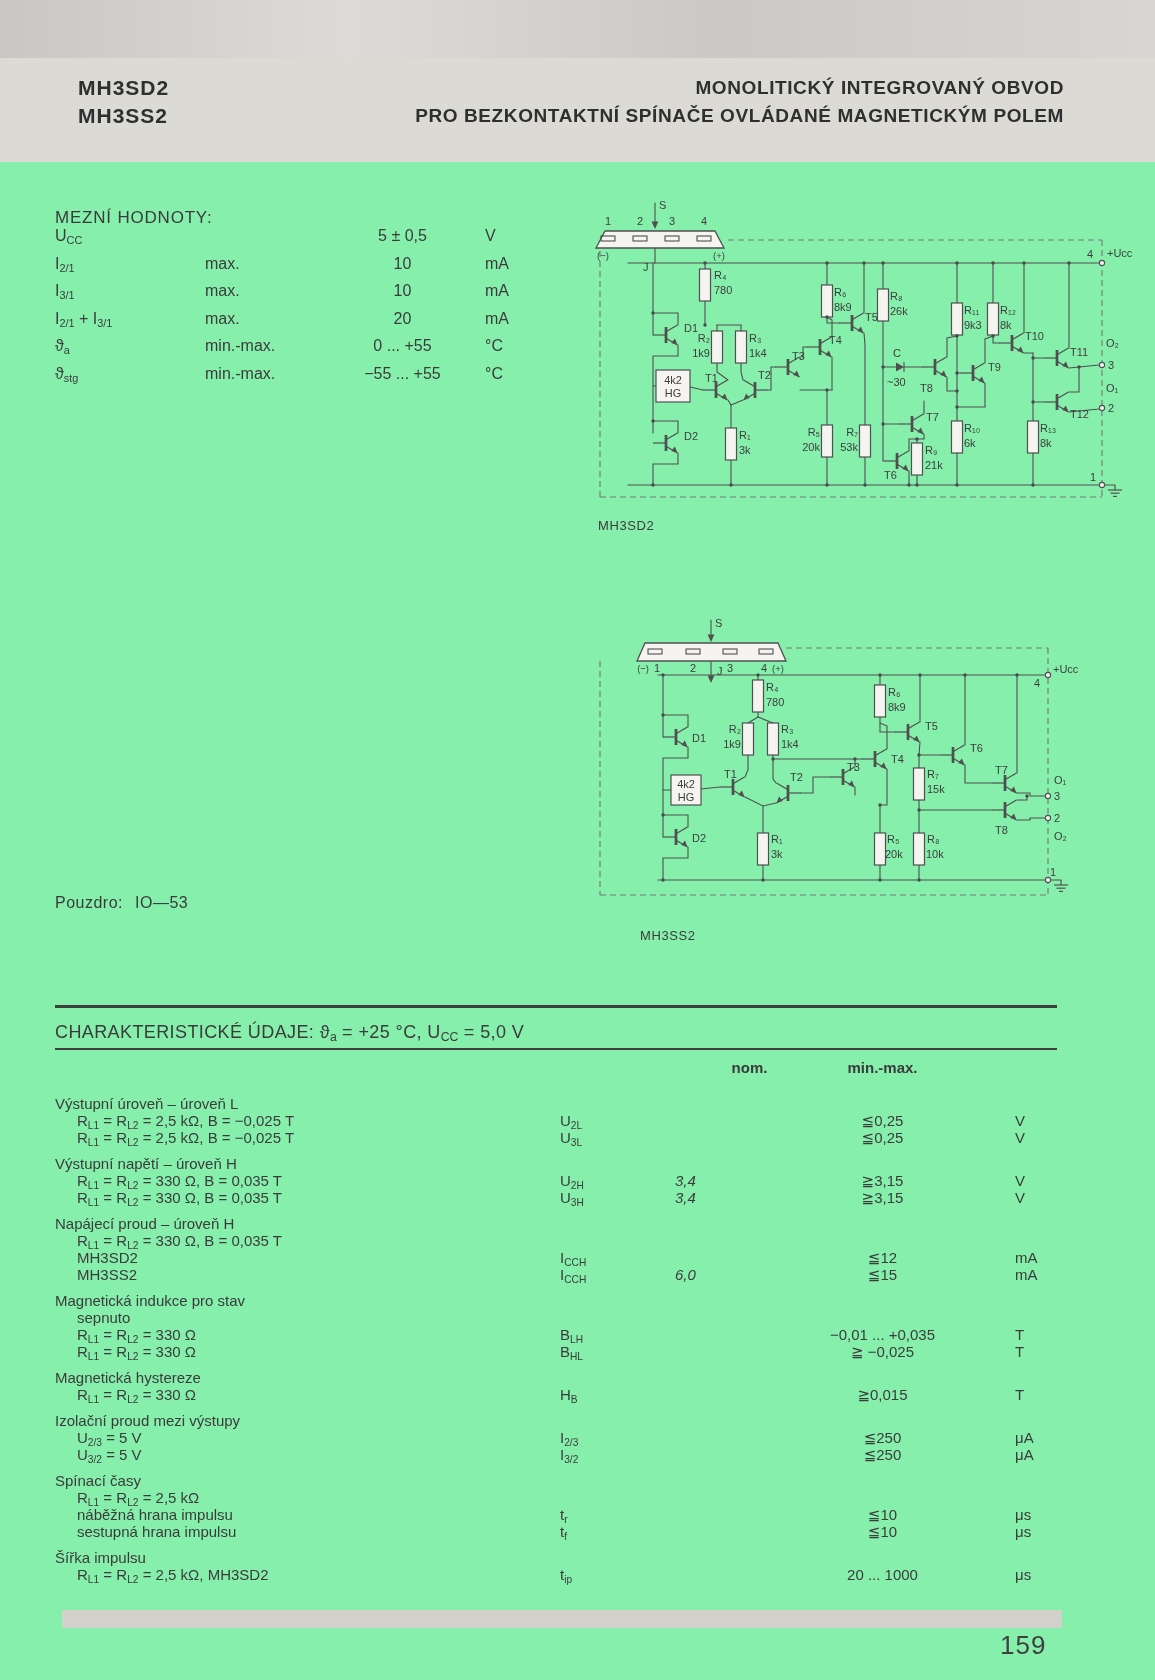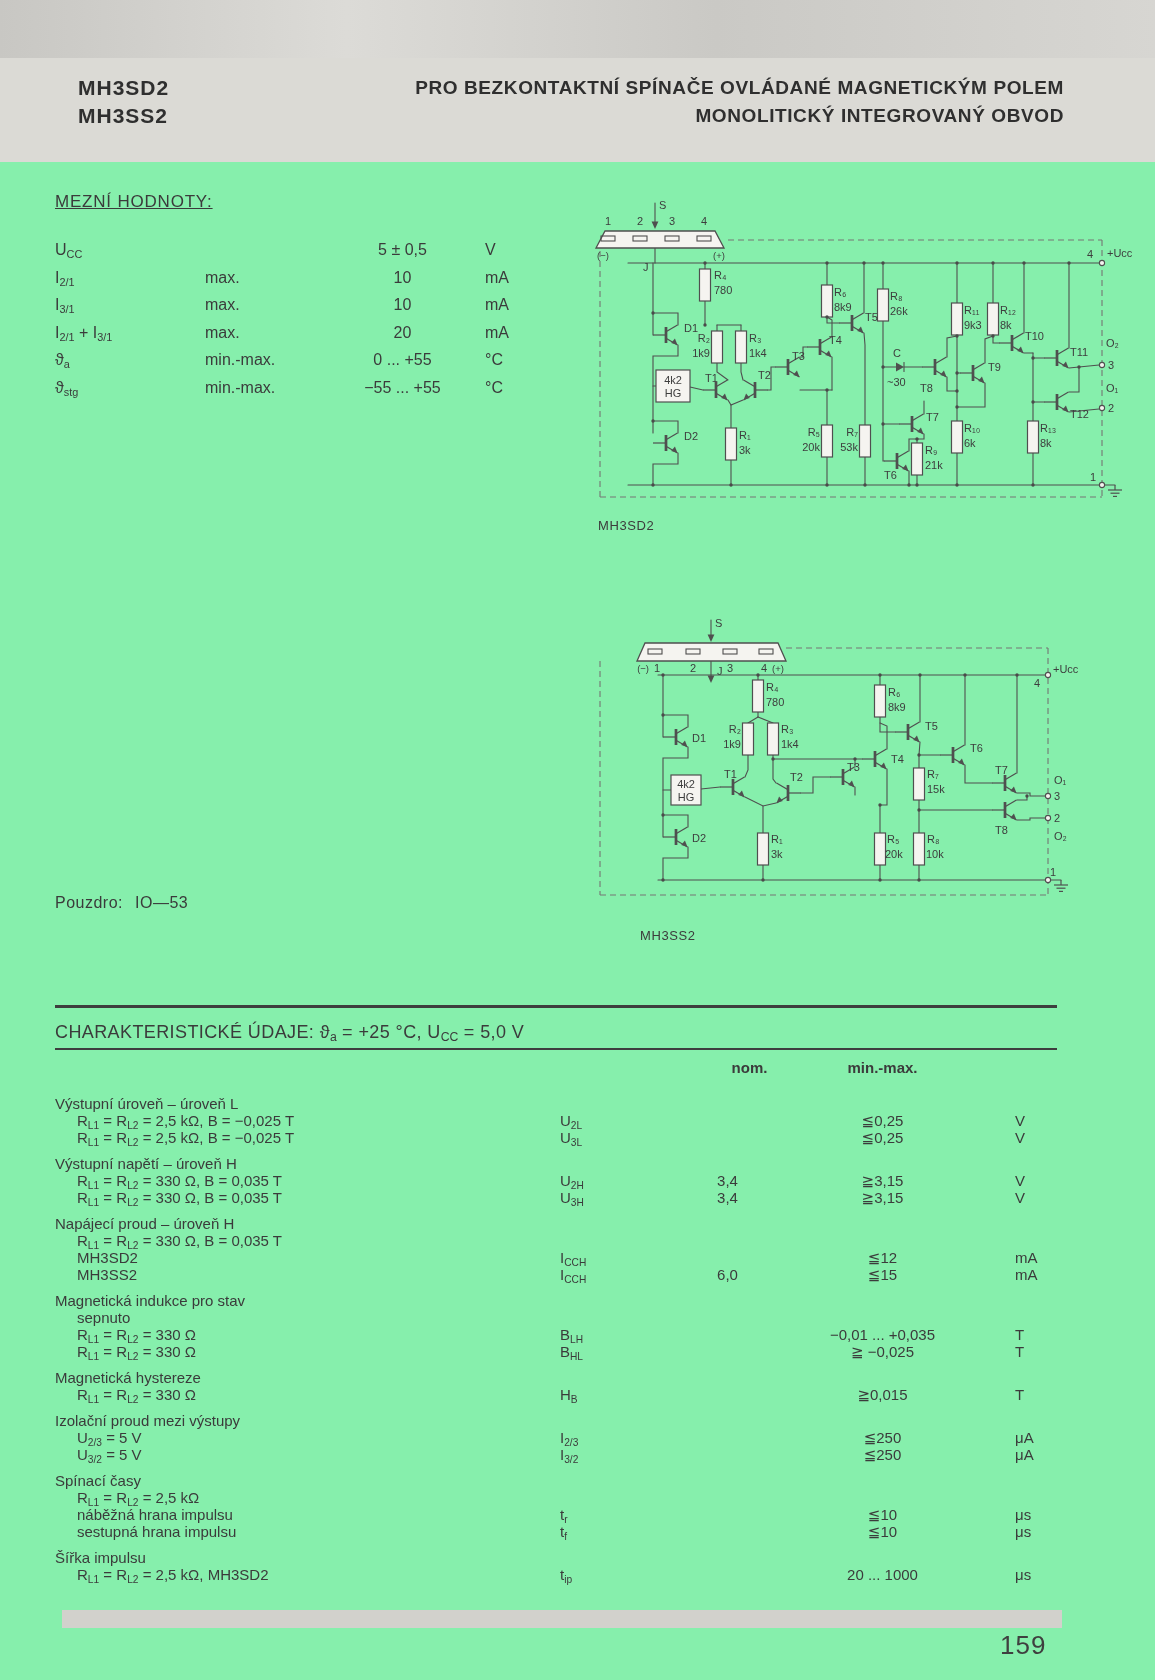--- a/index.html
+++ b/index.html
@@ -5,38 +5,38 @@
   html,body{margin:0;padding:0;background:#888;}
   .page{position:relative;width:1155px;height:1680px;margin:0 auto;background:#86efac;
         font-family:"Liberation Sans",sans-serif;color:#3b3b3b;overflow:hidden;padding-left:36px;}
   .band-top{position:absolute;left:0;top:0;width:1155px;height:58px;
         background:linear-gradient(90deg,#c8c7c3,#dcdbd7 30%,#cac9c5 62%,#d7d6d2);}
   .band-hdr{position:absolute;left:0;top:58px;width:1155px;height:104px;background:#dbdad5;}
   .parts{position:absolute;left:78px;top:74px;font-size:21px;font-weight:bold;
         letter-spacing:1px;line-height:28px;color:#2f2f2f;}
   .titles{position:absolute;right:127px;top:74px;text-align:right;font-size:19px;font-weight:bold;
         letter-spacing:.6px;line-height:28px;color:#2f2f2f;}
-  .limits-h{position:absolute;left:55px;top:192px;font-size:17px;letter-spacing:.8px;text-decoration:underline;}
-  .limits{position:absolute;left:55px;top:236px;width:520px;font-size:16px;}
+  .limits-h{position:absolute;left:55px;top:208px;font-size:17px;letter-spacing:.8px;}
+  .limits{position:absolute;left:55px;top:222px;width:520px;font-size:16px;}
   .lrow{display:grid;grid-template-columns:150px 115px 165px 60px;line-height:27.5px;}
   .lrow .val{text-align:center;}
   sub{font-size:.68em;vertical-align:-.25em;line-height:0;letter-spacing:0;}
   .pouzdro{position:absolute;left:55px;top:894px;font-size:16px;letter-spacing:.5px;}
   .pouzdro .pv{margin-left:12px;}
   .cap{position:absolute;font-size:13px;letter-spacing:.6px;color:#3c3c3c;}
   .cap1{left:598px;top:518px;} .cap2{left:640px;top:928px;}
   .rule{position:absolute;left:55px;width:1002px;background:#3e3e3e;}
   .rule1{top:1005px;height:3px;} .rule2{top:1048px;height:2px;}
   .ctitle{position:absolute;left:55px;top:1022px;font-size:18px;letter-spacing:.4px;}
   .colh{position:absolute;top:1059px;font-weight:bold;font-size:15px;text-align:center;}
   .colh.nom{left:697px;width:105px;} .colh.mm{left:780px;width:205px;}
   .ctable{position:absolute;left:55px;top:1086px;width:1010px;font-size:15px;}
   .thead{margin-top:9px;line-height:17px;}
   .trow{display:grid;grid-template-columns:505px 115px 105px 205px 80px;line-height:17px;}
-  .c-cond{padding-left:22px;} .c-nom{text-align:center;} .c-mm{text-align:center;}
+  .c-cond{padding-left:22px;} .c-nom{font-style:italic;} .c-mm{text-align:center;}
   .c-unit{padding-left:30px;}
   .botbar{position:absolute;left:62px;top:1610px;width:1000px;height:18px;background:#d2d1cc;}
   .pagenum{position:absolute;left:1000px;top:1630px;font-size:26px;letter-spacing:1px;color:#3f3f3f;}
   
   .schem{position:absolute;}
   .s1{left:593px;top:195px;} .s2{left:593px;top:565px;}
   .schem .w{stroke:#4f4f4f;stroke-width:1.1;fill:none;stroke-linecap:round;}
   .schem .dash{stroke:#767674;stroke-width:1.1;fill:none;stroke-dasharray:6 4;}
   .schem .res{fill:#f5f4f0;stroke:#4f4f4f;stroke-width:1.2;}
   .schem .pkg{fill:#f5f4f0;stroke:#4f4f4f;stroke-width:1.3;}
@@ -54,22 +54,22 @@
 
 <div class="page">
   <div class="band-top"></div>
   <div class="band-hdr"></div>
 
   <div class="parts">
     <div>MH3SD2</div>
     <div>MH3SS2</div>
   </div>
   <div class="titles">
+    <div>MONOLITICKÝ INTEGROVANÝ OBVOD</div>
     <div>PRO BEZKONTAKTNÍ SPÍNAČE OVLÁDANÉ MAGNETICKÝM POLEM</div>
-    <div>MONOLITICKÝ INTEGROVANÝ OBVOD</div>
   </div>
 
   <div class="limits-h">MEZNÍ HODNOTY:</div>
   <div class="limits">
     <div class="lrow">
       <div>U<sub>CC</sub></div>
       <div></div>
       <div class="val">5 ± 0,5</div>
       <div>V</div>
     </div>

